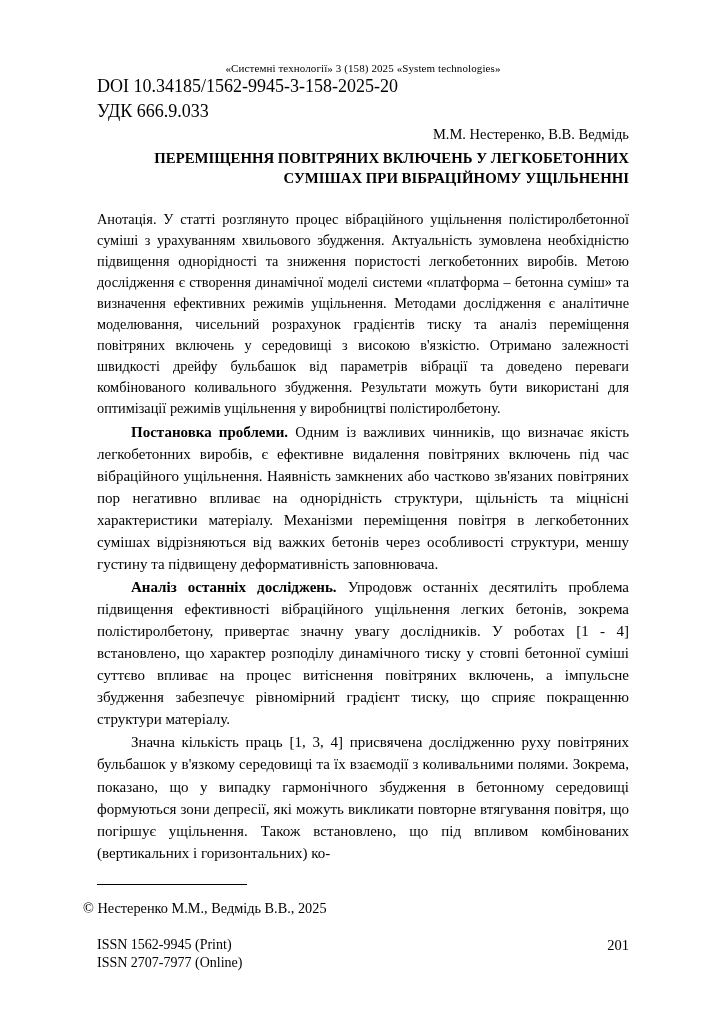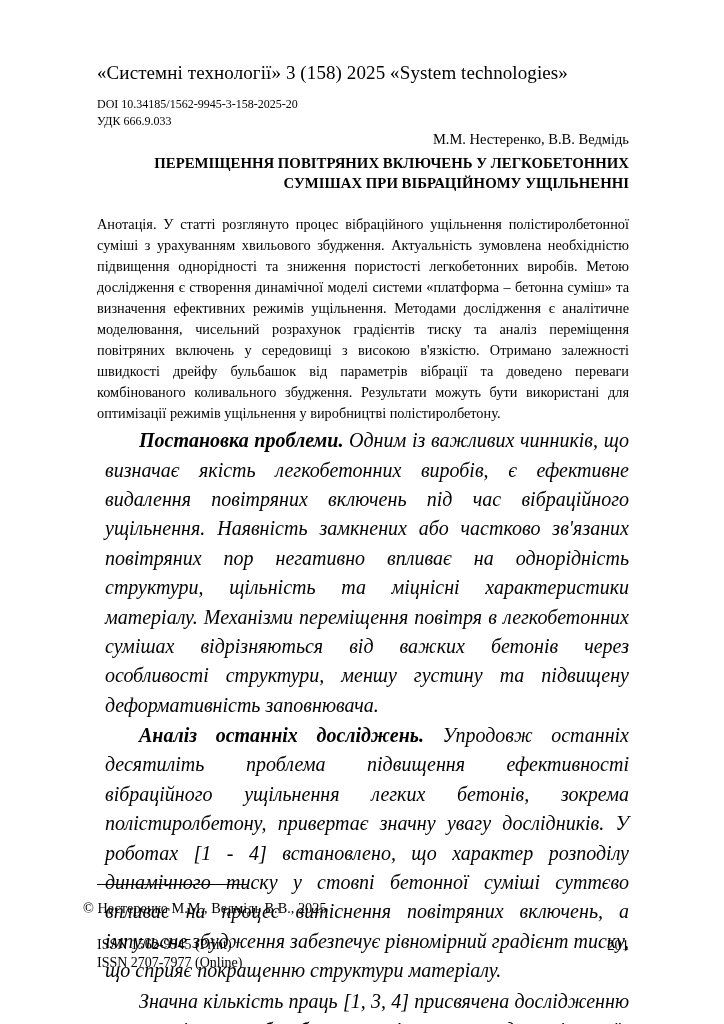--- a/index.html
+++ b/index.html
@@ -23,28 +23,27 @@
     padding: 0;
     box-sizing: border-box;
   }
   .content {
     position: absolute;
     left: 97px;
     top: 62px;
     width: 532px;
   }
   .running-head {
-    text-align: left;
-    font-size: 19px;
+    text-align: center;
+    font-size: 11px;
     font-family: "Liberation Serif", serif;
-    margin-bottom: 12px;
     letter-spacing: 0.1px;
   }
   .meta-line {
-    font-size: 12px;
+    font-size: 18px;
     line-height: 1.38;
   }
   .authors {
     text-align: right;
     font-size: 14.5px;
     margin-top: 2px;
     margin-bottom: 6px;
   }
   .title {
     text-align: right;
@@ -65,26 +64,25 @@
   }
   .keywords {
     font-style: italic;
     font-size: 14.3px;
     line-height: 1.47;
     text-align: justify;
     margin-top: 2px;
     margin-bottom: 16px;
   }
   .para {
-    font-size: 20px;
+    font-size: 15px;
     line-height: 1.47;
     text-align: justify;
     text-indent: 34px;
-    margin: 0 0 1px 8px;
-    font-style: italic;
+    margin: 0 0 1px 0;
   }
   .para b {
     font-weight: bold;
   }
   .footnote-rule {
     position: absolute;
     left: 97px;
     top: 884px;
     width: 150px;
     border-top: 1px solid #000;

